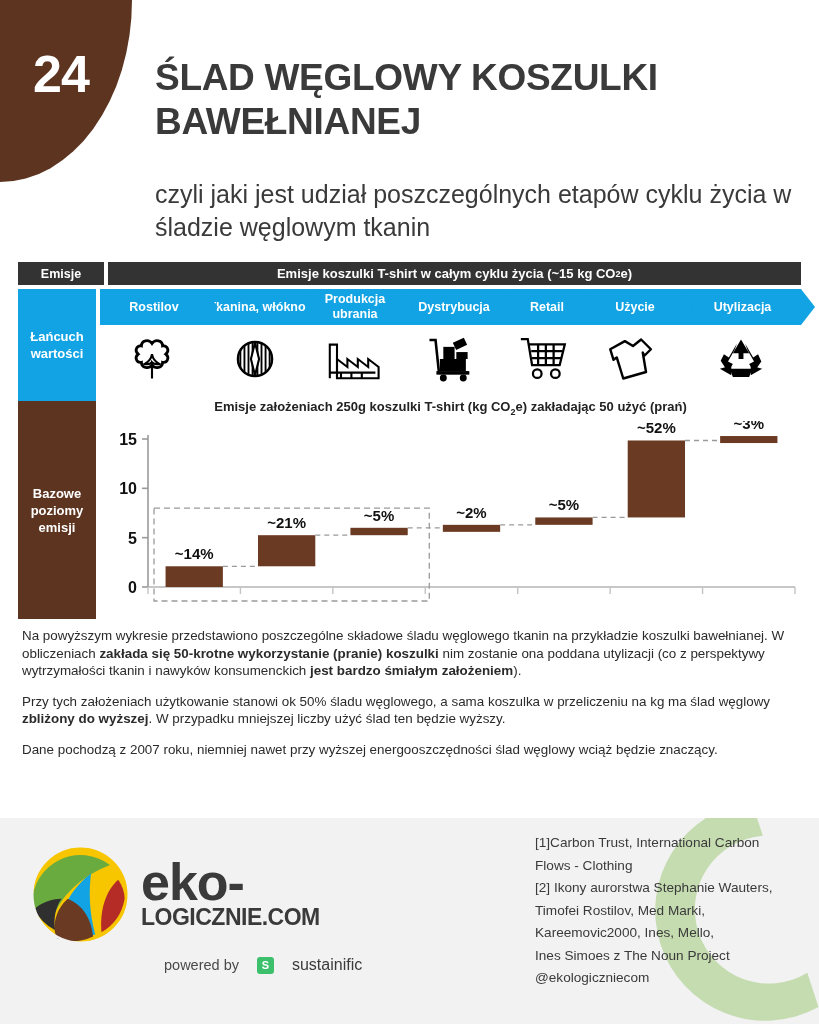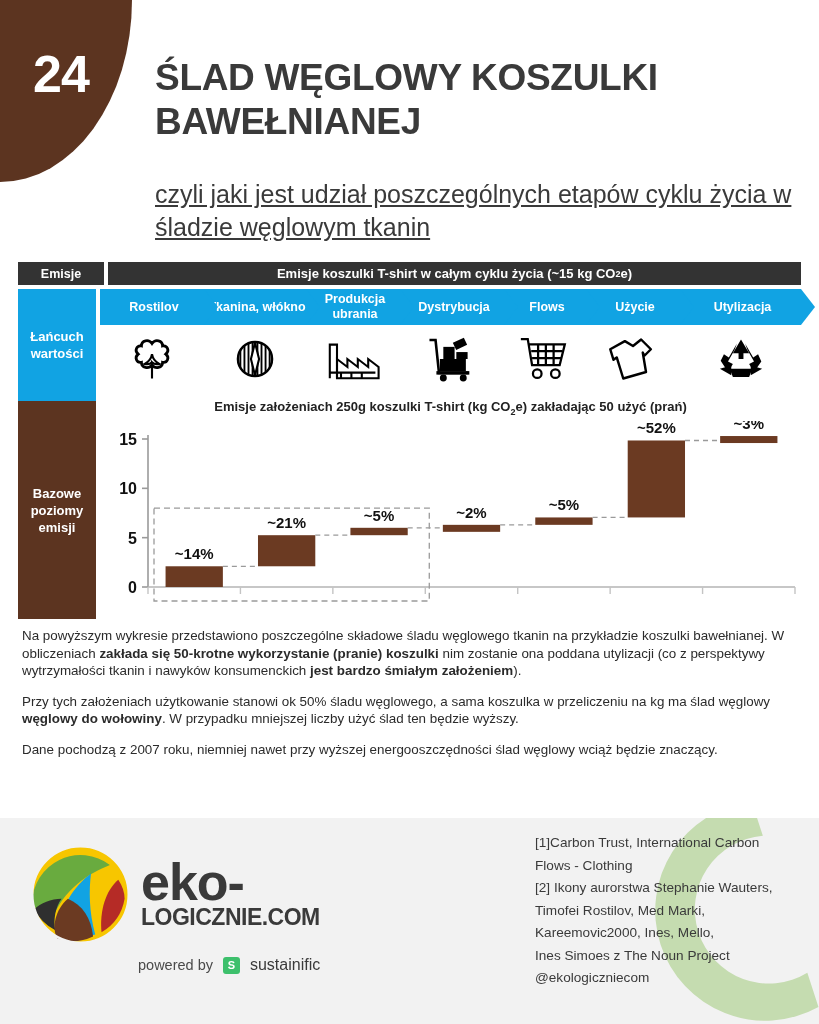--- a/index.html
+++ b/index.html
@@ -24,21 +24,21 @@
     font-size:52px;font-weight:bold;color:#ffffff;letter-spacing:-1px;
     font-family:"Liberation Sans", sans-serif;
   }
   .title{
     position:absolute;left:155px;top:56px;width:650px;
     font-size:37px;line-height:44px;font-weight:bold;color:#3a3a3a;
     letter-spacing:-0.3px;
   }
   .subtitle{
     position:absolute;left:155px;top:178px;width:650px;
-    font-size:25px;line-height:33px;color:#3a3a3a;font-weight:400;text-decoration:underline;
+    font-size:25px;line-height:33px;color:#3a3a3a;font-weight:400;
   }
 
   
   .block{position:relative;margin:0 18px;}
   .row-top{display:flex;height:23px;gap:4px;}
   .cell-emisje{
     width:86px;background:#333333;color:#fff;
     display:flex;align-items:center;justify-content:center;
     font-size:12.5px;font-weight:bold;
   }
@@ -94,21 +94,21 @@
   .footer{
     position:absolute;left:0;bottom:0;width:819px;height:206px;
     background:#f2f2f2;overflow:hidden;
   }
   .swirl{position:absolute;right:-40px;bottom:-55px;}
   .logo{position:absolute;left:28px;top:24px;display:flex;align-items:center;}
   .logo-text{margin-left:8px;}
   .logo-eko{font-size:52px;font-weight:bold;color:#3a3a3a;line-height:44px;letter-spacing:-1px;}
   .logo-sub{font-size:23px;font-weight:bold;color:#3a3a3a;letter-spacing:-0.5px;line-height:26px;}
   .powered{
-    position:absolute;left:138px;top:138px;display:flex;align-items:center;gap:10px;
+    position:absolute;left:164px;top:138px;display:flex;align-items:center;gap:18px;
     font-size:14.5px;color:#4a4a4a;text-align:right;
   }
   .sust-mark{
     width:17px;height:17px;background:#3dc06c;border-radius:3px;
     display:flex;align-items:center;justify-content:center;
     color:#fff;font-size:11px;font-weight:bold;
   }
   .sust-name{font-size:16px;color:#3a3a3a;}
   .refs{
     position:absolute;left:535px;top:14px;width:270px;
@@ -151,21 +151,21 @@
           <div class="chev" style="left: 104px; width: 116px; z-index: 6;">
             <span style="padding-right: 10px;">Tkanina, włókno</span>
           </div>
           <div class="chev" style="left: 206px; width: 108px; z-index: 5;">
             <span style="padding-right: 10px;">Produkcja ubrania</span>
           </div>
           <div class="chev" style="left: 300px; width: 118px; z-index: 4;">
             <span style="padding-right: 10px;">Dystrybucja</span>
           </div>
           <div class="chev" style="left: 404px; width: 96px; z-index: 3;">
-            <span style="padding-right: 10px;">Flows</span>
+            <span style="padding-right: 10px;">Retail</span>
           </div>
           <div class="chev" style="left: 486px; width: 108px; z-index: 2;">
             <span style="padding-right: 10px;">Użycie</span>
           </div>
           <div class="chev" style="left: 580px; width: 135px; z-index: 1;">
             <span style="padding-right: 10px;">Utylizacja</span>
           </div>
         </div>
 
       <div class="icons" id="icons">
@@ -288,21 +288,21 @@
             <text x="648.7857142857142" y="8.039999999999992" text-anchor="middle" font-size="15" font-weight="bold" fill="#111" font-family="&quot;Liberation Sans&quot;, sans-serif">~3%</text>
           </svg>
       </div>
 
     </div>
   </div>
 </div>
 
 <div class="body-text" id="bodytext">
     <p><span>Na powyższym wykresie przedstawiono poszczególne składowe śladu węglowego tkanin na przykładzie koszulki bawełnianej. W obliczeniach </span><b>zakłada się 50-krotne wykorzystanie (pranie) koszulki</b><span> nim zostanie ona poddana utylizacji (co z perspektywy wytrzymałości tkanin i nawyków konsumenckich </span><b>jest bardzo śmiałym założeniem</b><span>).</span></p>
-    <p><span>Przy tych założeniach użytkowanie stanowi ok 50% śladu węglowego, a sama koszulka w przeliczeniu na kg ma ślad węglowy </span><b>węglowy do wołowiny</b><span>. W przypadku mniejszej liczby użyć ślad ten będzie wyższy.</span></p>
+    <p><span>Przy tych założeniach użytkowanie stanowi ok 50% śladu węglowego, a sama koszulka w przeliczeniu na kg ma ślad węglowy </span><b>zbliżony do wyższej</b><span>. W przypadku mniejszej liczby użyć ślad ten będzie wyższy.</span></p>
     <p><span>Dane pochodzą z 2007 roku, niemniej nawet przy wyższej energooszczędności ślad węglowy wciąż będzie znaczący.</span></p>
   </div>
 
 <div class="footer">
 
   <svg class="swirl" width="300" height="300" viewBox="0 0 300 300">
     <path d="M230 42 A110 110 0 1 0 230 258 L230 222 A74 74 0 1 1 230 78 Z" fill="#c5dcb0" transform="rotate(-18 150 150)"></path>
   </svg>
 
   <div class="logo">

